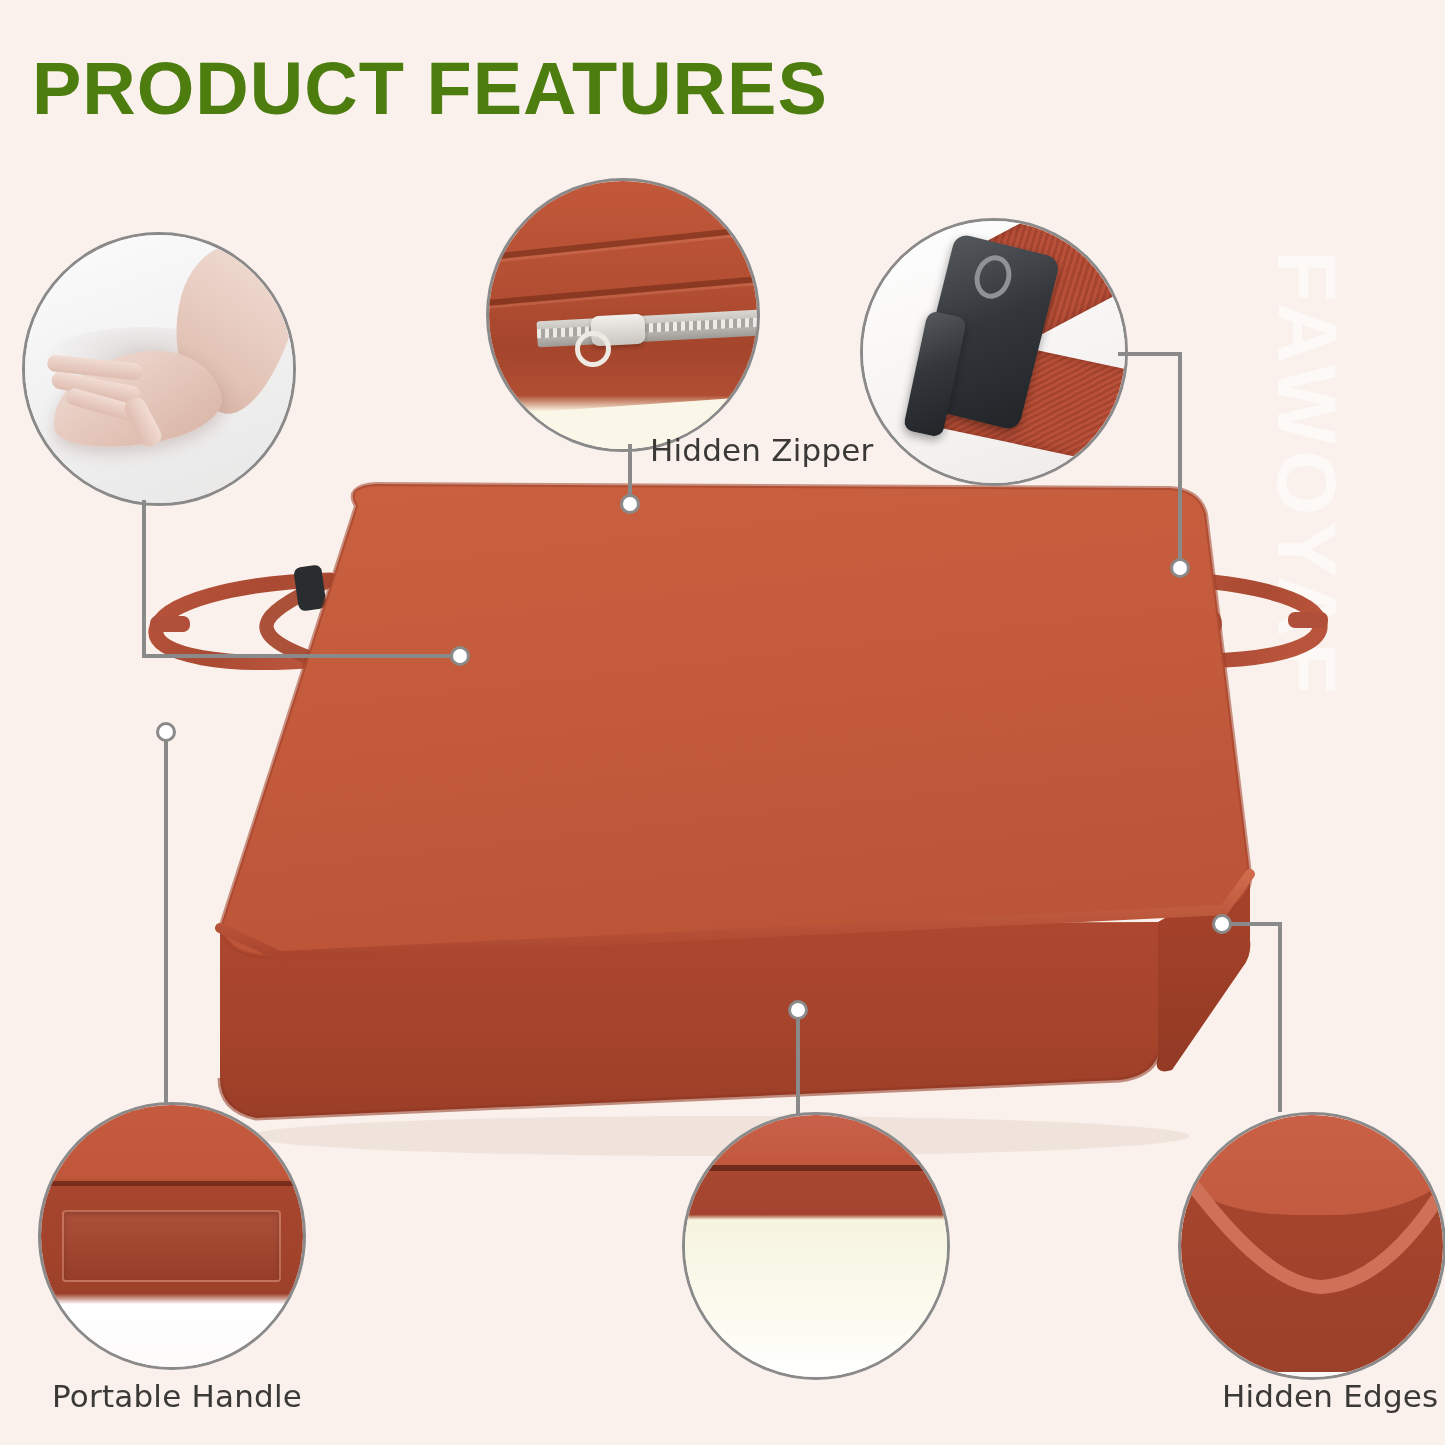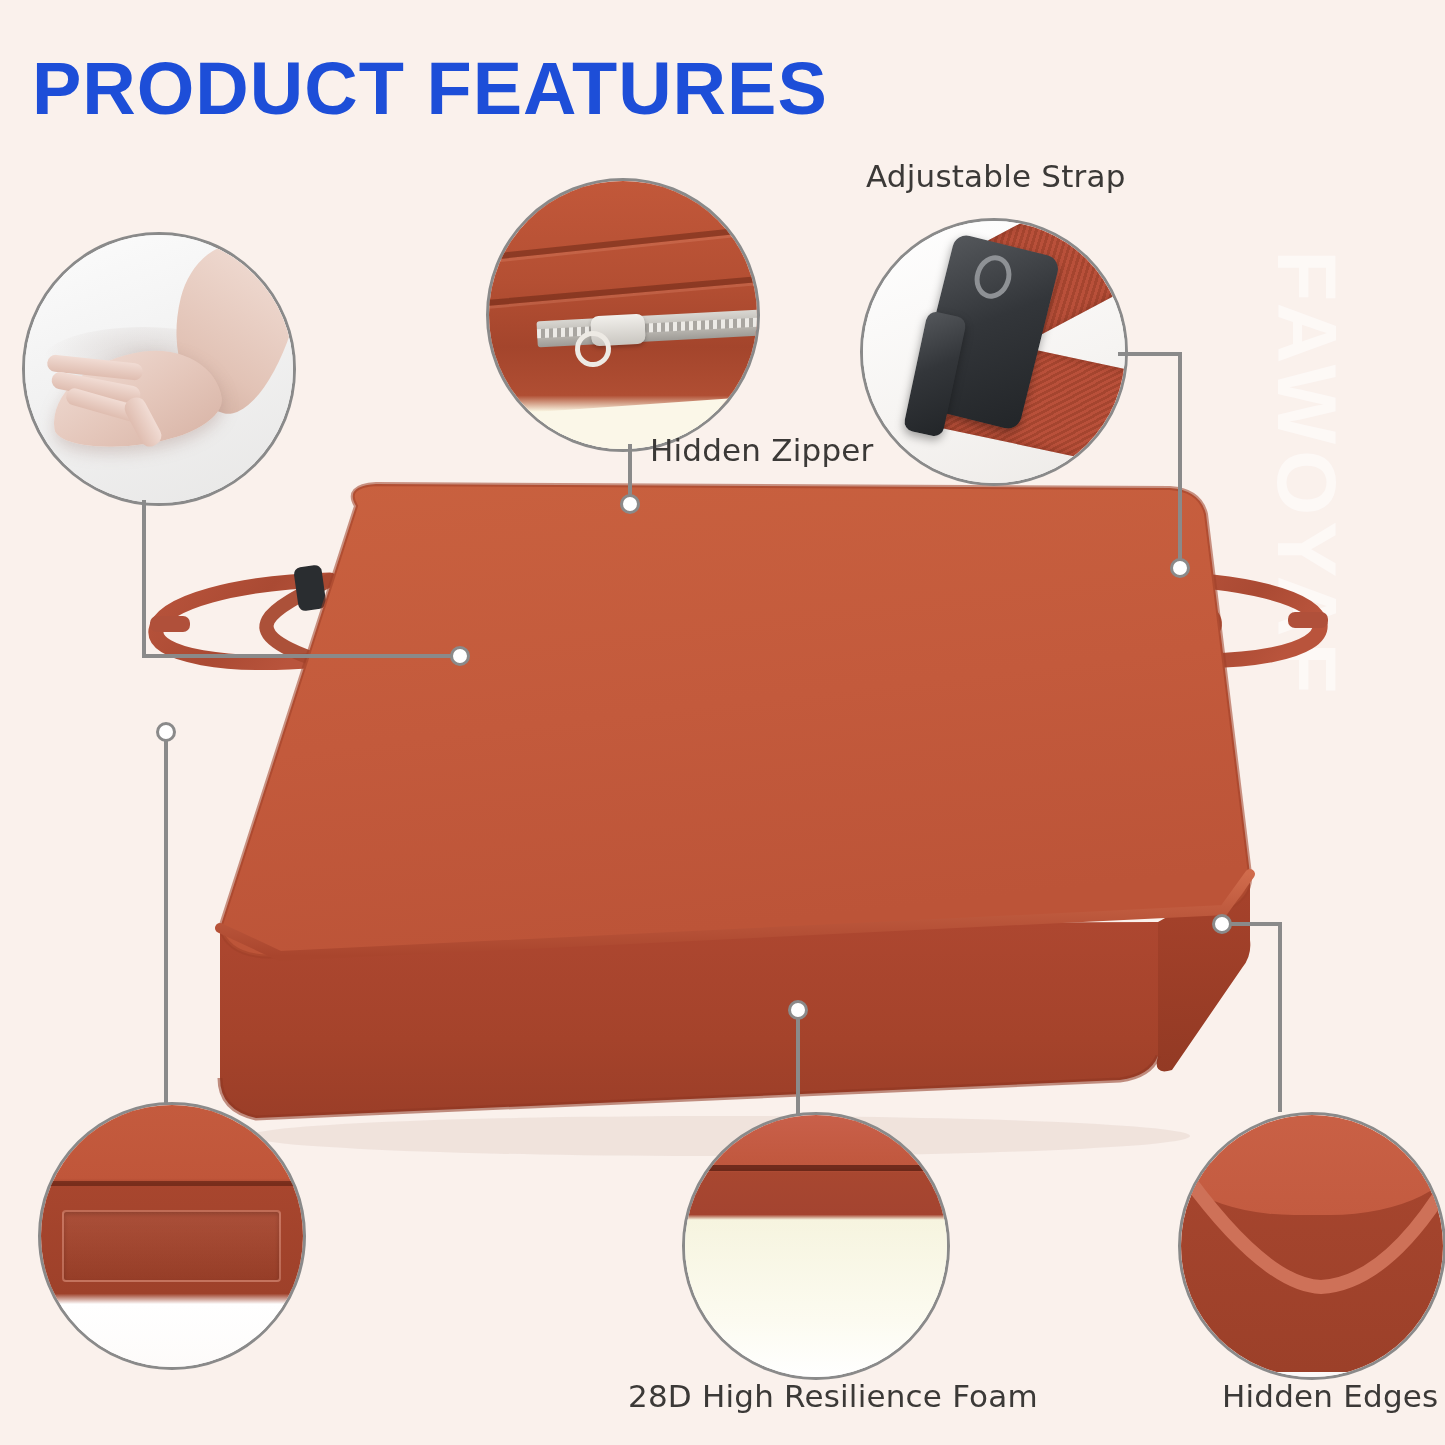--- a/index.html
+++ b/index.html
@@ -9,21 +9,21 @@
     font-family:"Liberation Sans", sans-serif;
     overflow:hidden;
     position:relative;
   }
   #stage{position:absolute;inset:0;width:1445px;height:1445px;overflow:hidden;}
 
   
   .page-title{
     position:absolute;left:32px;top:52px;
     font-size:74px;font-weight:bold;letter-spacing:1px;
-    color:#1d4ed8;line-height:1;
+    color:#4d7c0f;line-height:1;
     font-family:"Liberation Sans", sans-serif;
     white-space:nowrap;
   }
 
   
   .clabel{
     position:absolute;
     color:#3B3937;
     font-size:31px;
     font-family:"DejaVu Sans", sans-serif;
@@ -252,21 +252,20 @@
     </div>
     <div class="zip-slider"></div>
     <div class="zip-pull"></div>
   </div>
 
   <div class="clabel" style="left:650px;top:432px;">Hidden Zipper</div>
 
   <div class="lead v" style="left:628px;top:444px;height:60px;"></div>
   <div class="dot" style="left:620px;top:494px;"></div>
 
-  <div class="clabel" style="left:866px;top:158px;">Adjustable Strap</div>
 
   <div class="inset" style="left:860px;top:218px;width:262px;height:262px;">
     <div class="fill strap-bg"></div>
     <div class="webbing" style="left:140px;top:-10px;width:108px;height:108px;transform:rotate(-28deg);border-radius:6px;"></div>
     <div class="webbing" style="left:68px;top:128px;width:190px;height:96px;transform:rotate(12deg) skewX(-12deg);border-radius:8px;"></div>
     <div class="buckle" style="left:70px;top:22px;width:108px;height:178px;transform:rotate(14deg);"></div>
     <div class="buckle" style="left:52px;top:92px;width:40px;height:122px;transform:rotate(12deg);border-radius:10px;"></div>
     <div style="position:absolute;left:112px;top:34px;width:26px;height:34px;border:5px solid #8E9195;border-radius:50%;transform:rotate(18deg);"></div>
   </div>
 
@@ -276,30 +275,30 @@
 
   <div class="lead v" style="left:164px;top:730px;height:382px;"></div>
   <div class="dot" style="left:156px;top:722px;"></div>
 
   <div class="inset" style="left:38px;top:1102px;width:262px;height:262px;">
     <div class="fill handle-bg"></div>
     <div class="handle-seam"></div>
     <div class="handle-strip"></div>
   </div>
 
+  <div class="clabel" style="left:52px;top:1378px;">Portable Handle</div>
 
   <div class="lead v" style="left:796px;top:1008px;height:110px;"></div>
   <div class="dot" style="left:788px;top:1000px;"></div>
 
   <div class="inset" style="left:682px;top:1112px;width:262px;height:262px;">
     <div class="fill foaminset-bg"></div>
     <div class="foam-seam"></div>
   </div>
 
-  <div class="clabel" style="left:628px;top:1378px;">28D High Resilience Foam</div>
 
   <div class="lead h" style="left:1230px;top:922px;width:52px;"></div>
   <div class="lead v" style="left:1278px;top:922px;height:190px;"></div>
   <div class="dot" style="left:1212px;top:914px;"></div>
 
   <div class="inset" style="left:1178px;top:1112px;width:262px;height:262px;">
     <div class="fill piped-bg"></div>
     <div class="piped-body"></div>
     <div class="piped-top"></div>
     <svg viewBox="0 0 262 262" style="position:absolute;inset:0;width:100%;height:100%;">

